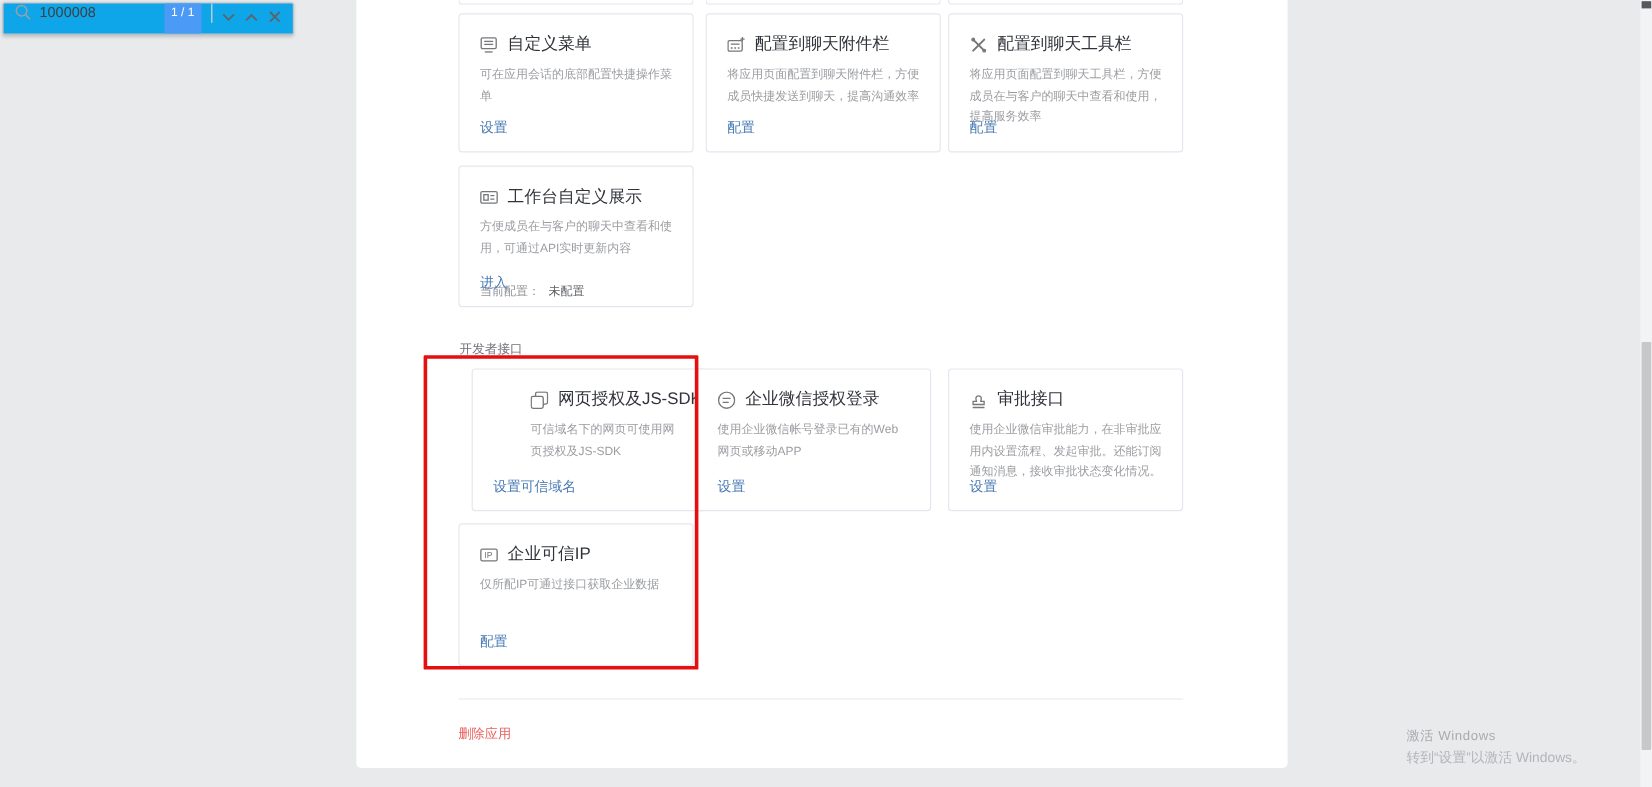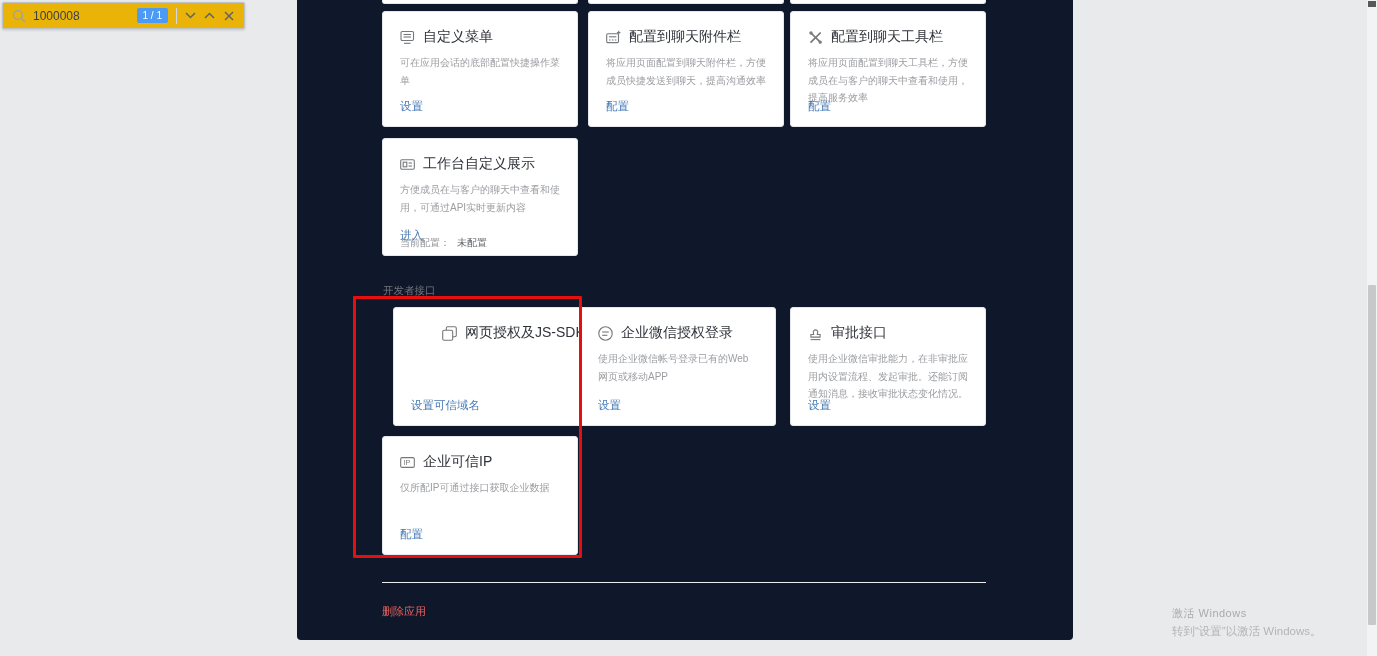--- a/index.html
+++ b/index.html
@@ -7,21 +7,21 @@
   body {
     font-family:"Liberation Sans","DejaVu Sans",sans-serif;
     background:#e9eaec;
     position:relative;
     color:#333;
   }
 
   
   .panel {
     position:absolute; left:297px; top:0; width:776px; height:640px;
-    background:#0f172a; border-radius:0 0 4px 4px;
+    background:#ffffff; border-radius:0 0 4px 4px;
   }
 
   
   .card-stub {
     position:absolute; top:0; height:4px; width:196px;
     border:1px solid #e4e8ee; border-top:none; border-radius:0 0 3px 3px;
     background:#fff;
   }
 
   
@@ -58,23 +58,23 @@
   
   .red-box {
     position:absolute; left:353px; top:296px; width:229px; height:262px;
     border:3px solid var(--red-box,#e60f0f); border-radius:1px;
     z-index:50; pointer-events:none;
   }
 
   
   .find-bar {
     position:absolute; left:2px; top:2px; width:243px; height:27px;
-    background:#eab308; border:1px solid #bfc3c8; border-radius:2px;
+    background:#0ea5e9; border:1px solid #bfc3c8; border-radius:2px;
     box-shadow:0 1px 3px rgba(0,0,0,0.18);
-    display:flex; align-items:center; z-index:60; padding:0 6px 0 9px;
+    display:flex; z-index:60; padding:0 6px 0 9px;
   }
   .find-bar .magnifier { display:inline-flex; margin-right:7px; }
   .find-query { flex:1; font-size:12px; color:#3c4043; border:none; outline:none; background:transparent; }
   .match-badge {
     background:var(--badge-blue,#4b9af5); color:#fff; font-size:10px;
     padding:2px 6px; border-radius:2px; margin-right:8px; white-space:nowrap;
   }
   .find-sep { width:1px; height:16px; background:#d6d8da; margin-right:4px; }
   .find-btn {
     width:19px; height:22px; display:inline-flex; align-items:center; justify-content:center;
@@ -217,20 +217,21 @@
   <div class="card" style="left:96px; top:307px; height:119px;padding-left:48px;">
     <div class="card-title-row">
       <span class="card-icon">
         <svg viewBox="0 0 15 15">
             <rect x="4.3" y="0.8" width="10" height="10" rx="1.5"></rect>
             <rect x="0.7" y="4.3" width="10" height="10" rx="1.5" fill="#fff"></rect>
           </svg>
       </span>
       <span class="card-title">网页授权及JS-SDK</span>
     </div>
+    <div class="card-desc">可信域名下的网页可使用网页授权及JS-SDK</div>
     <a class="card-action">设置可信域名</a>
   </div>
 
   <div class="card" style="left:283px; top:307px; height:119px;">
     <div class="card-title-row">
       <span class="card-icon">
         <svg viewBox="0 0 15 15">
             <circle cx="7.5" cy="7.5" r="6.7"></circle>
             <line x1="4.2" y1="6" x2="10.8" y2="6"></line>
             <line x1="4.2" y1="9.3" x2="9.3" y2="9.3"></line>

